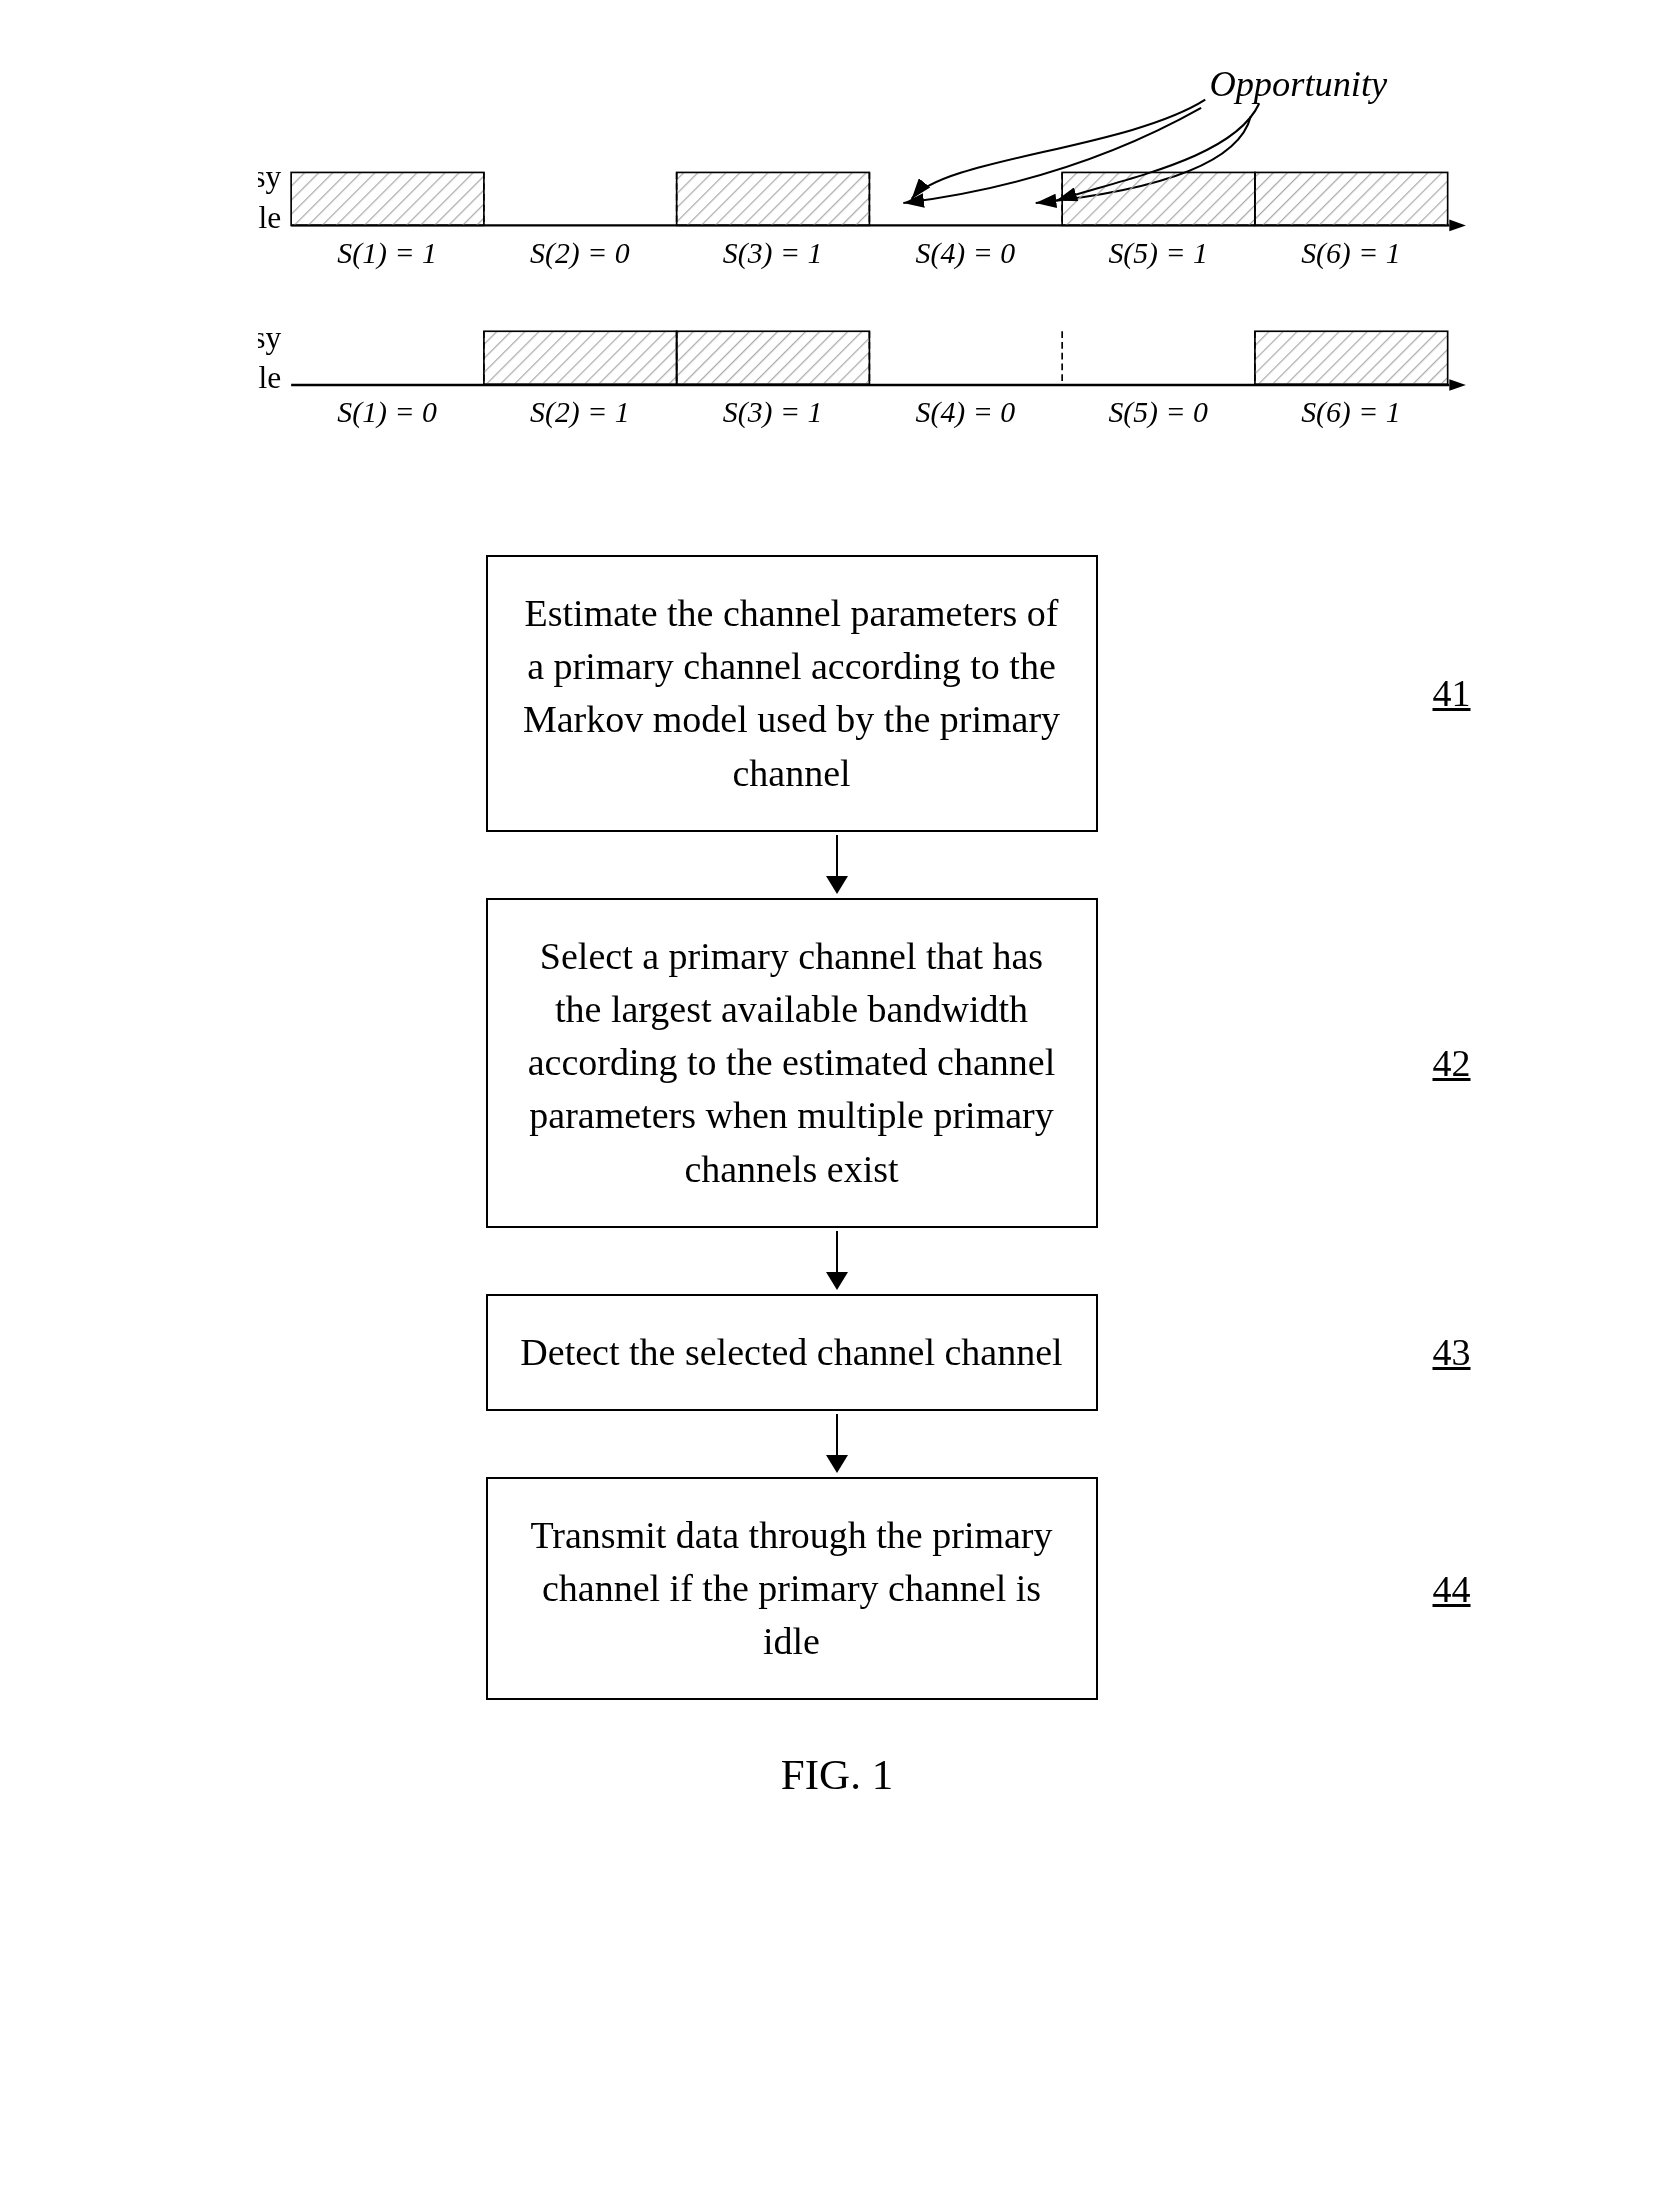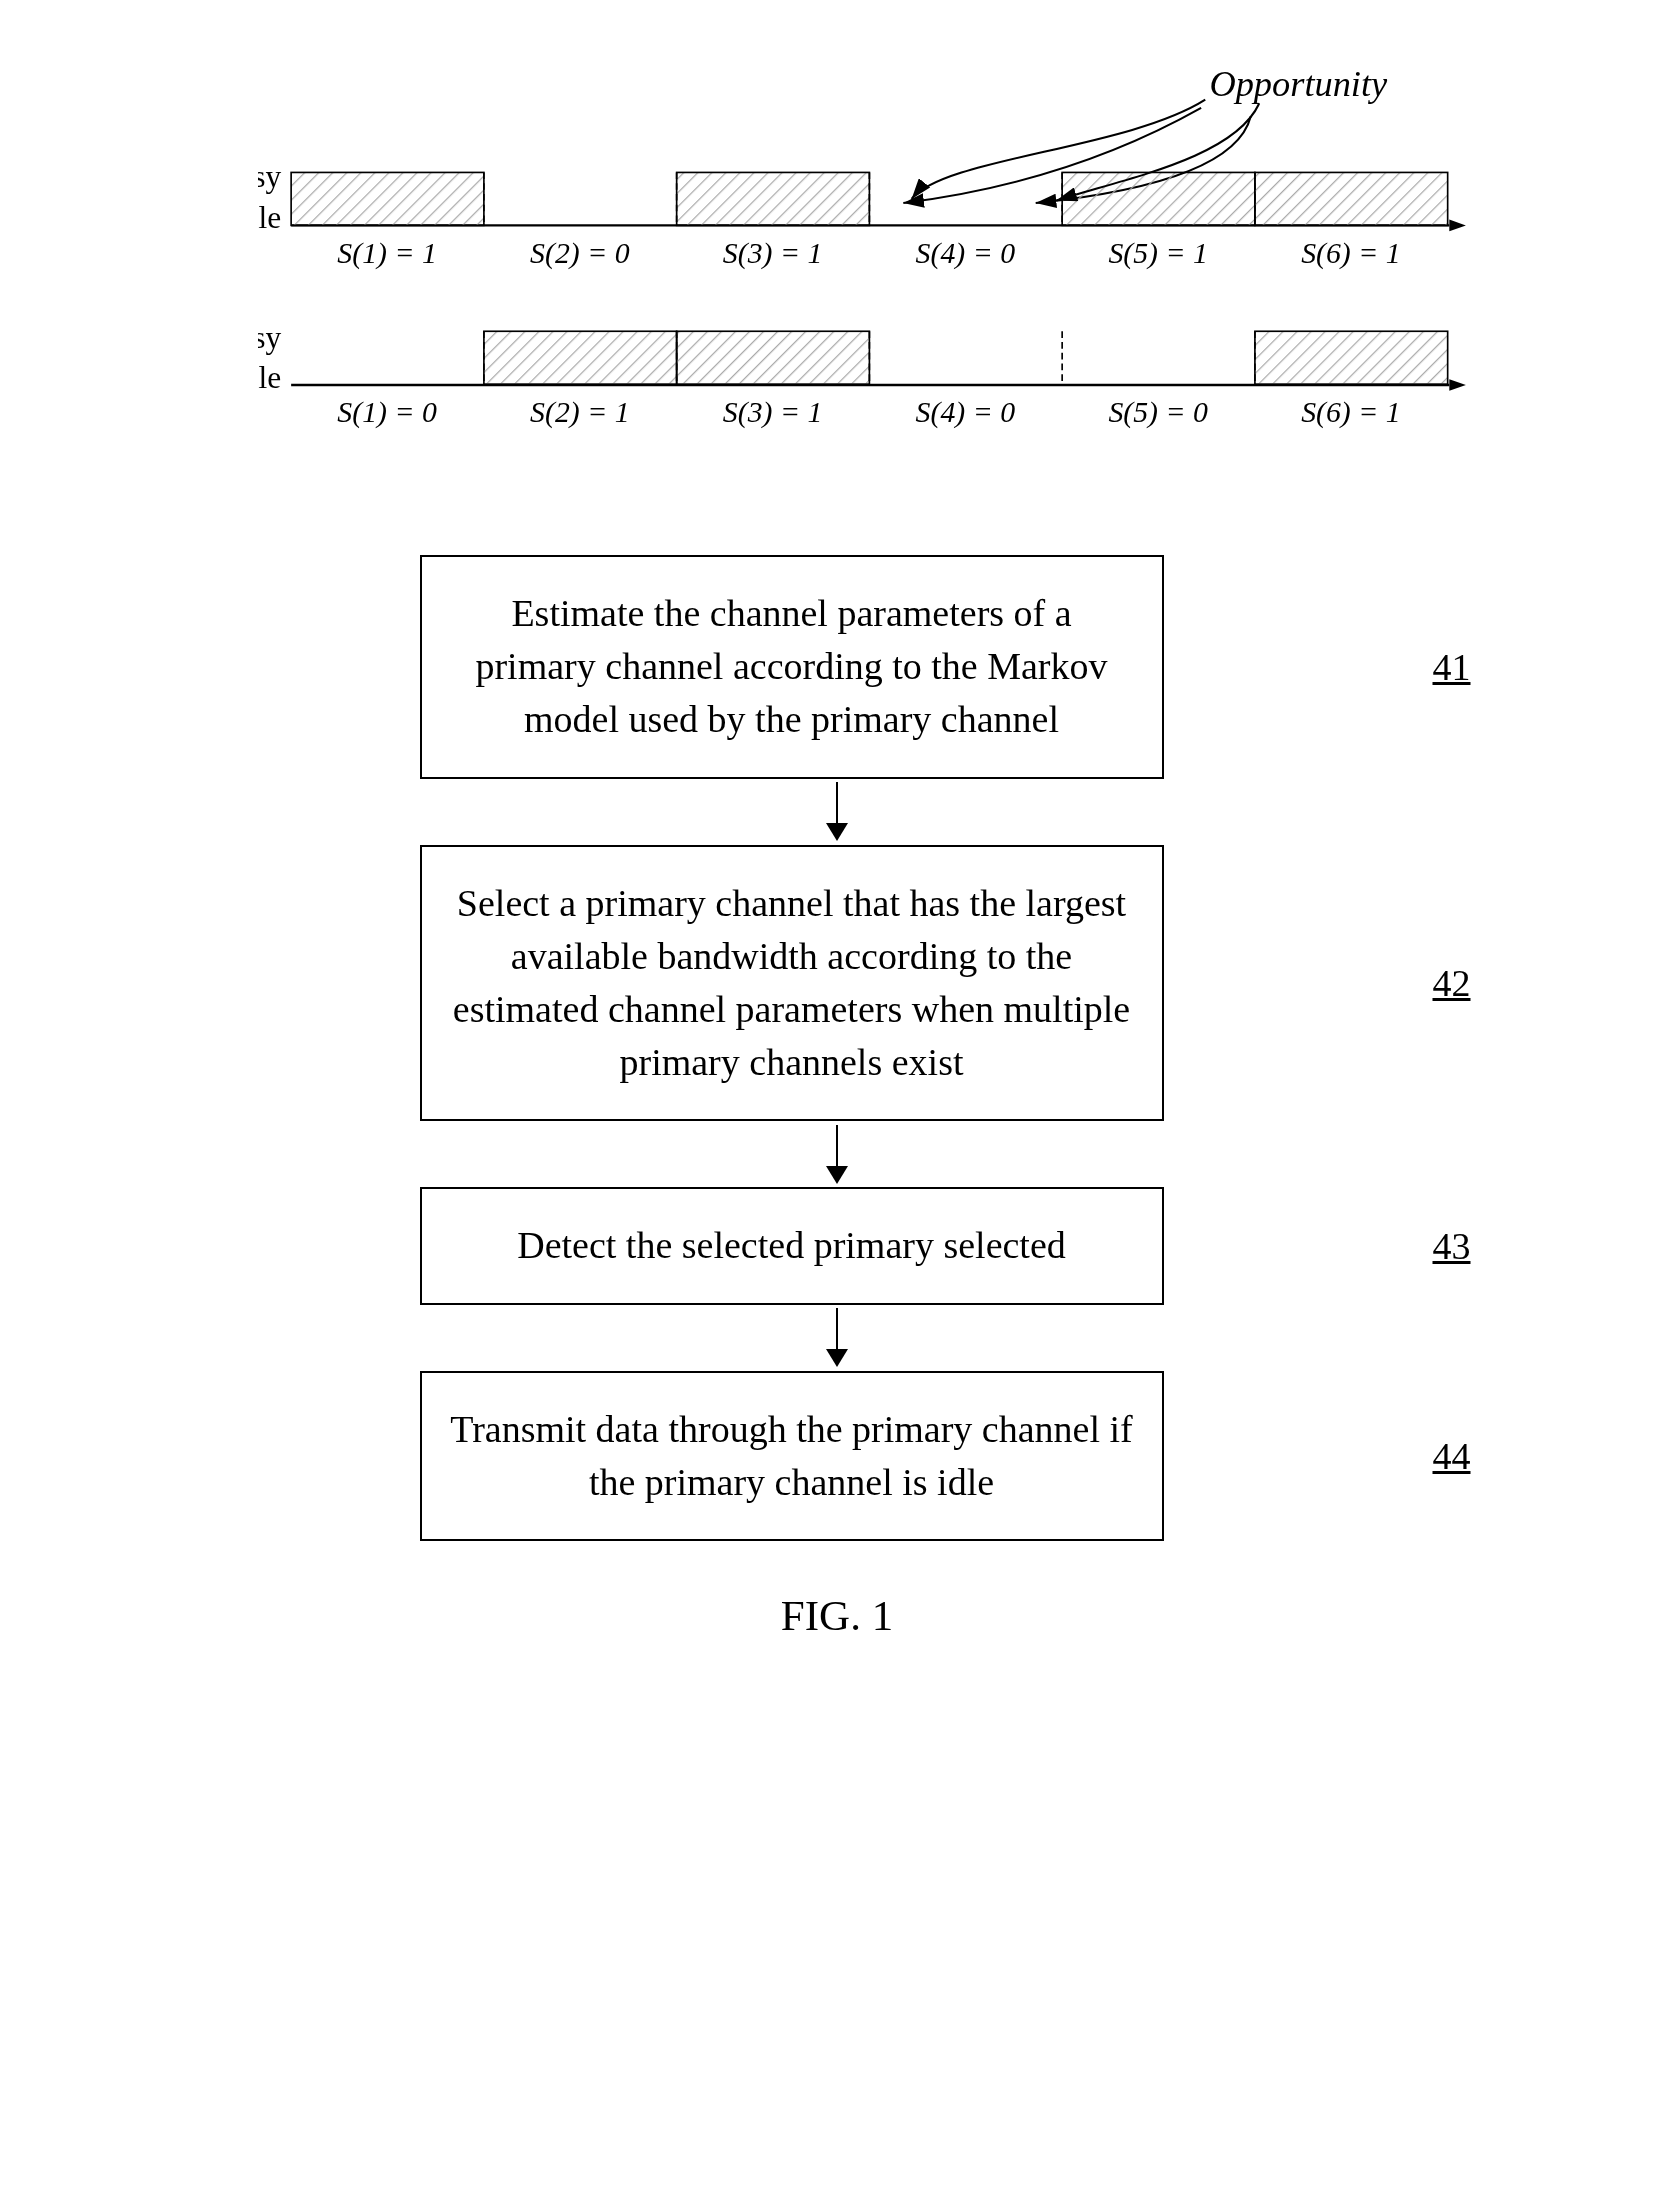--- a/index.html
+++ b/index.html
@@ -61,21 +61,21 @@
       display: flex;
       justify-content: center;
     }
 
     .flow-box {
       border: 2.5px solid #000;
       padding: 30px 25px;
       text-align: center;
       font-size: 38px;
       line-height: 1.4;
-      width: 744px;
+      width: 612px;
     }
 
     .flow-badge {
       font-size: 38px;
       margin-left: 25px;
       width: 66px;
       text-align: left;
       text-decoration: underline;
     }
 
@@ -224,21 +224,21 @@
     <div class="flow-arrow">
       <div class="arrow-down">
         <div class="arrow-line"></div>
         <div class="arrow-head"></div>
       </div>
     </div>
 
     <div class="flow-step">
       <div class="flow-box-wrapper">
         <div class="flow-box">
-          <span>Detect the selected primary selected</span>
+          <span>Detect the selected channel channel</span>
         </div>
       </div>
       <div class="flow-badge">43</div>
     </div>
 
     <div class="flow-arrow">
       <div class="arrow-down">
         <div class="arrow-line"></div>
         <div class="arrow-head"></div>
       </div>

